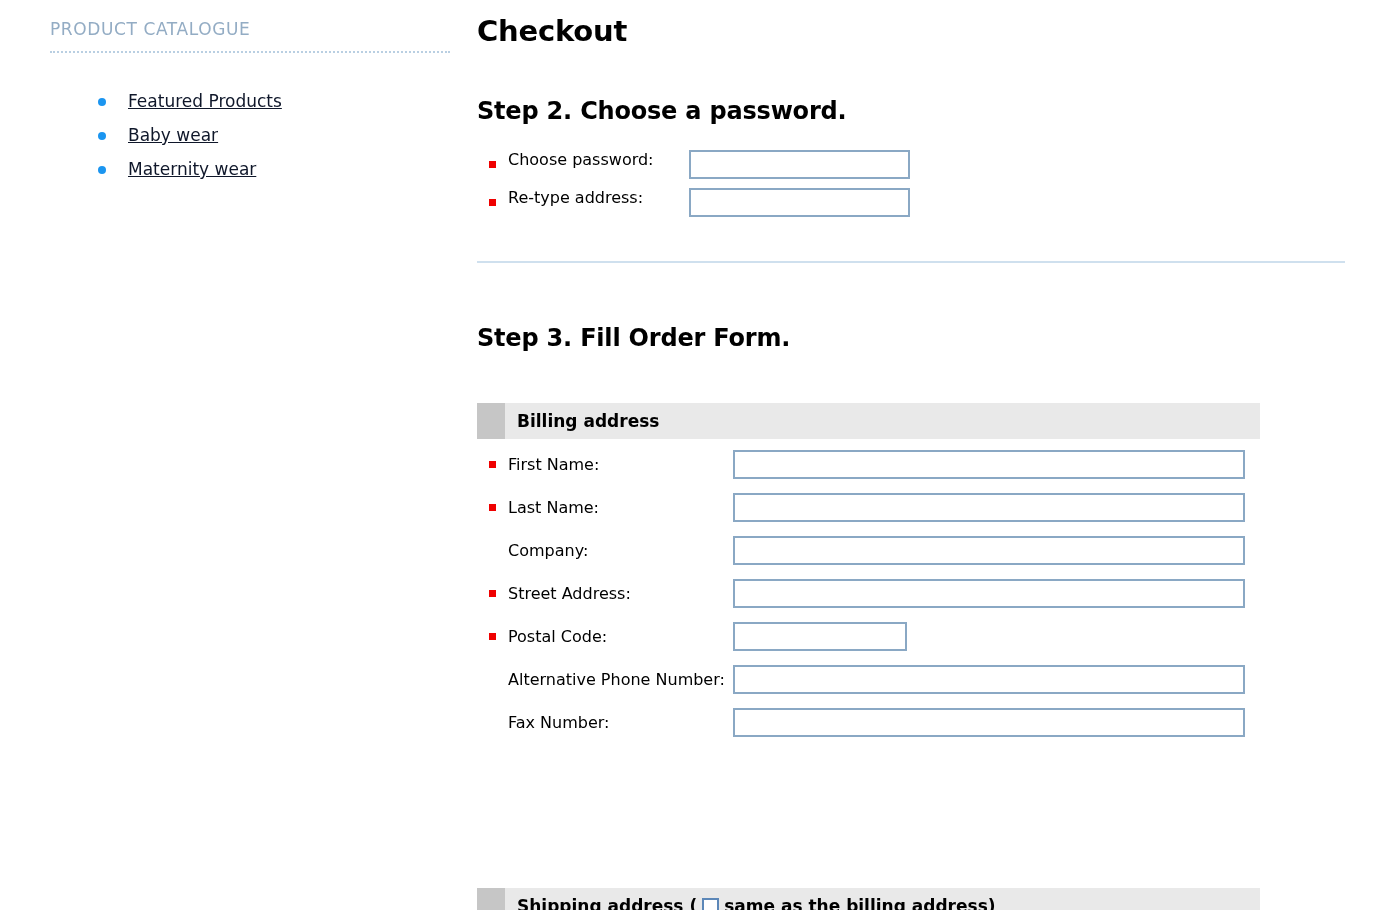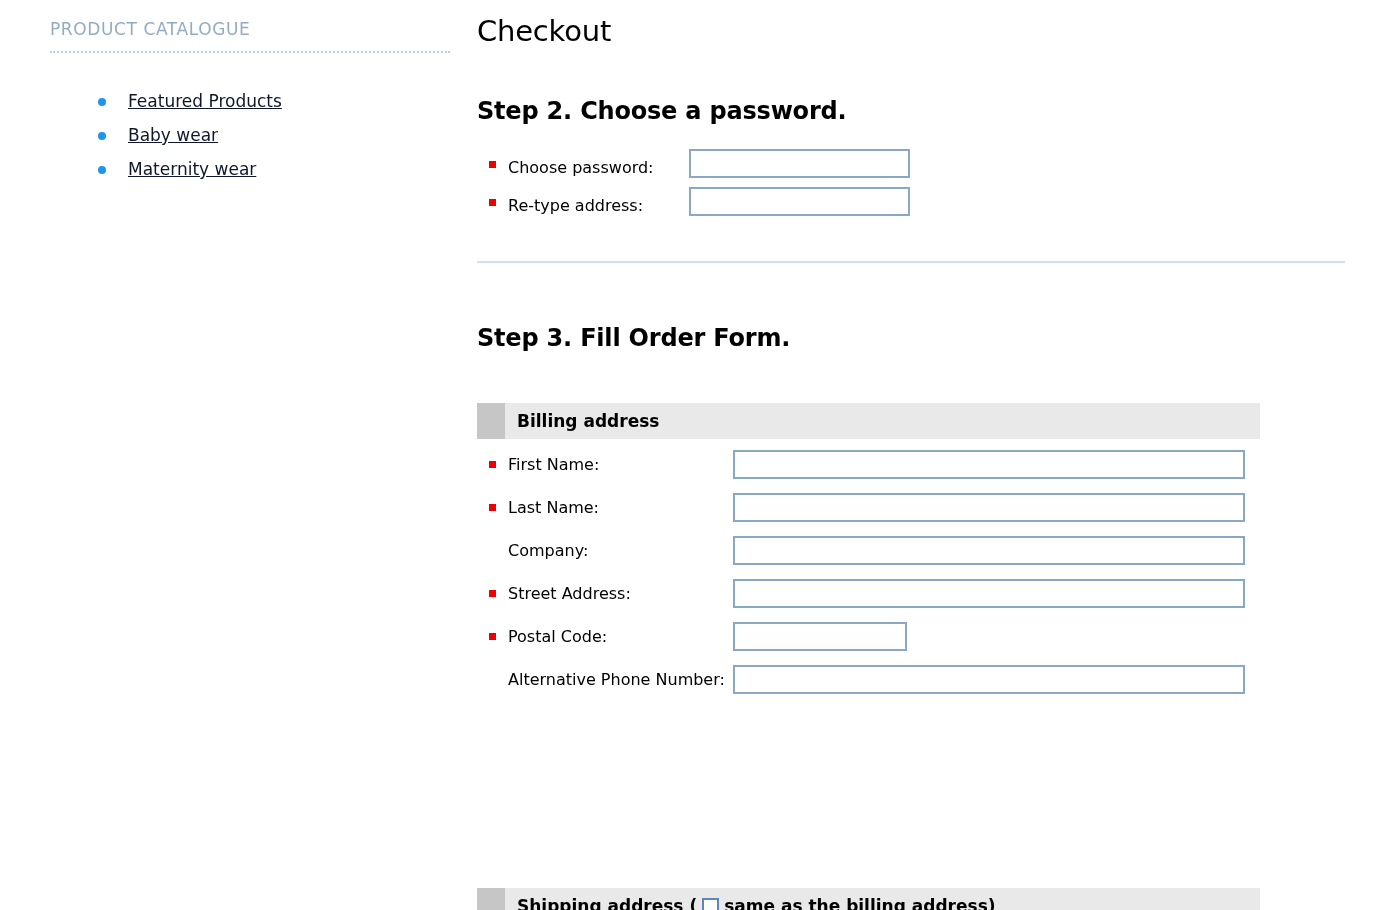--- a/index.html
+++ b/index.html
@@ -70,21 +70,21 @@
 
   
   .main {
     position: absolute;
     left: 477px;
     top: 0;
     width: 880px;
   }
   .page-title {
     font-size: 29px;
-    font-weight: normal;
+    font-weight: bold;
     letter-spacing: -0.2px;
     margin: 14px 0 0 0;
     line-height: 34px;
   }
   .step-heading {
     font-size: 24px;
     font-weight: bold;
     letter-spacing: -0.2px;
     margin: 0;
     line-height: 30px;
@@ -94,21 +94,21 @@
   
   .pwd-list {
     list-style: none;
     margin: 0;
     padding: 0;
     margin-top: 24px;
   }
   .pwd-row {
     position: relative;
     display: flex;
-    align-items: flex-end;
+    align-items: flex-start;
     height: 28px;
     margin-bottom: 10px;
     padding-left: 12px;
   }
   .req-marker {
     position: absolute;
     left: 12px;
     top: 11px;
     width: 7px;
     height: 7px;
@@ -300,20 +300,24 @@
         <span class="field-label">Postal Code:</span>
         <input type="text" class="txt-input fld-short" value="" style="">
       </div>
 
 
       <div class="field-row">
         <span class="field-label">Alternative Phone Number:</span>
         <input type="text" class="txt-input fld-wide" value="" style="">
       </div>
 
+      <div class="field-row">
+        <span class="field-label">Fax Number:</span>
+        <input type="text" class="txt-input fld-wide" value="" style="">
+      </div>
 
       <div class="section-header clipped">
         <span class="section-swatch"></span>
         <span class="section-title">
           <span>Shipping address (</span>
           <span class="inline-checkbox"></span>
           <span>same as the billing address)</span>
         </span>
       </div>
 

